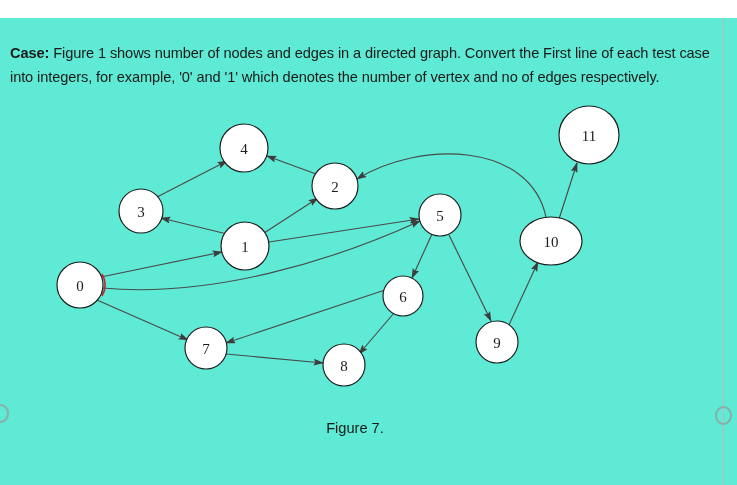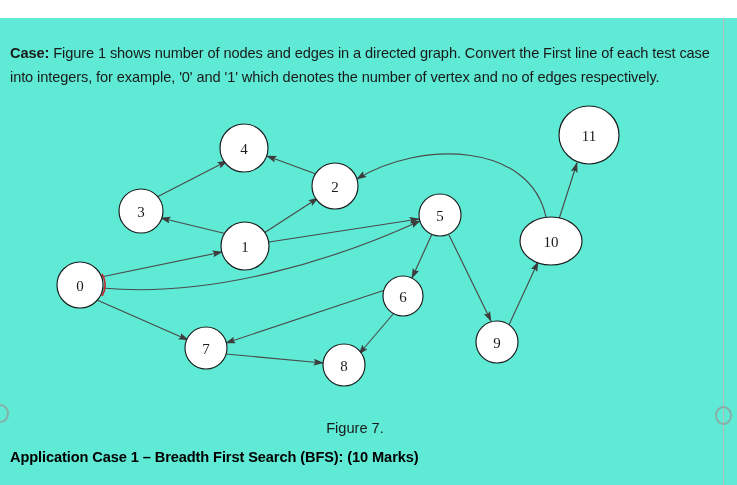--- a/index.html
+++ b/index.html
@@ -206,15 +206,14 @@
             <ellipse class="node-circle" cx="589" cy="33" rx="30" ry="29"></ellipse>
             <text class="node-label" x="589" y="33.5">11</text>
           </g>
         </g>
       <path class="cursor-mark" d="M 102 172 A 22 22 0 0 1 102 194"></path>
     </svg>
   </div>
 
   <div class="figure-caption">Figure 7.</div>
 
-  <div class="app-heading">Application Case 1 – Breadth First Search (BFS): (10 Marks)</div>
 
 </div>
 
 </body></html>

